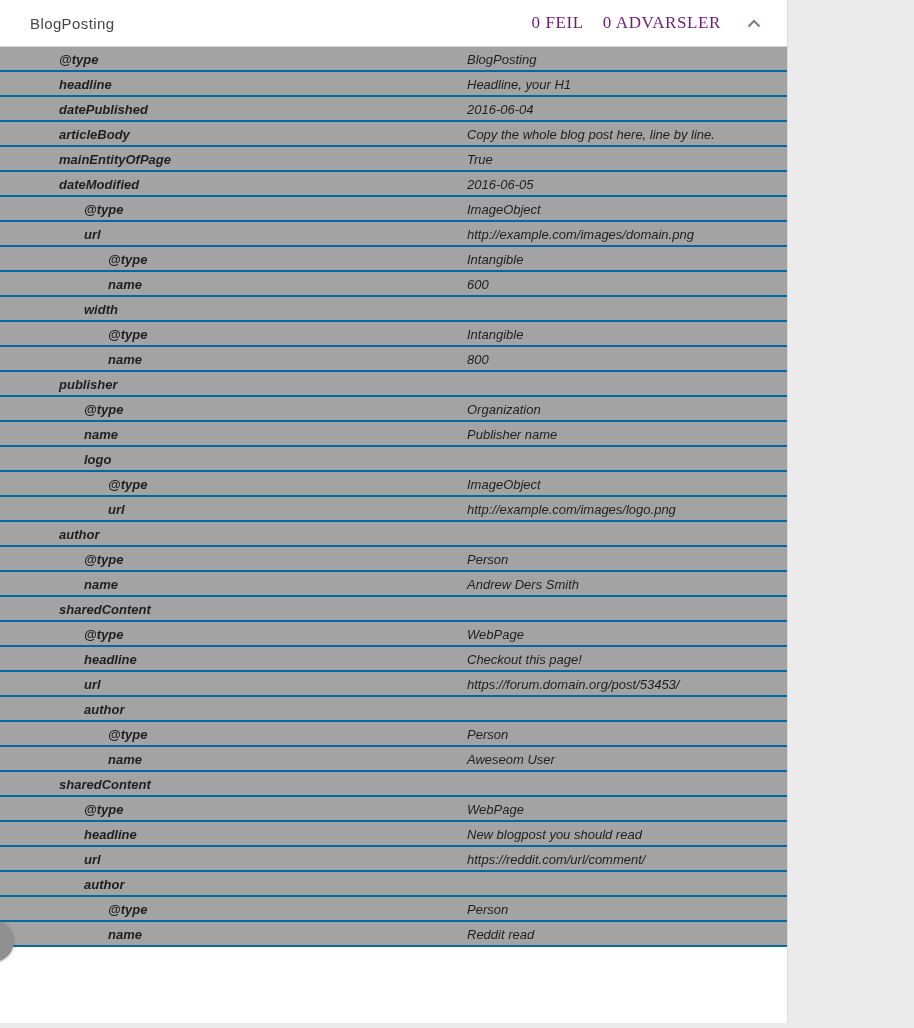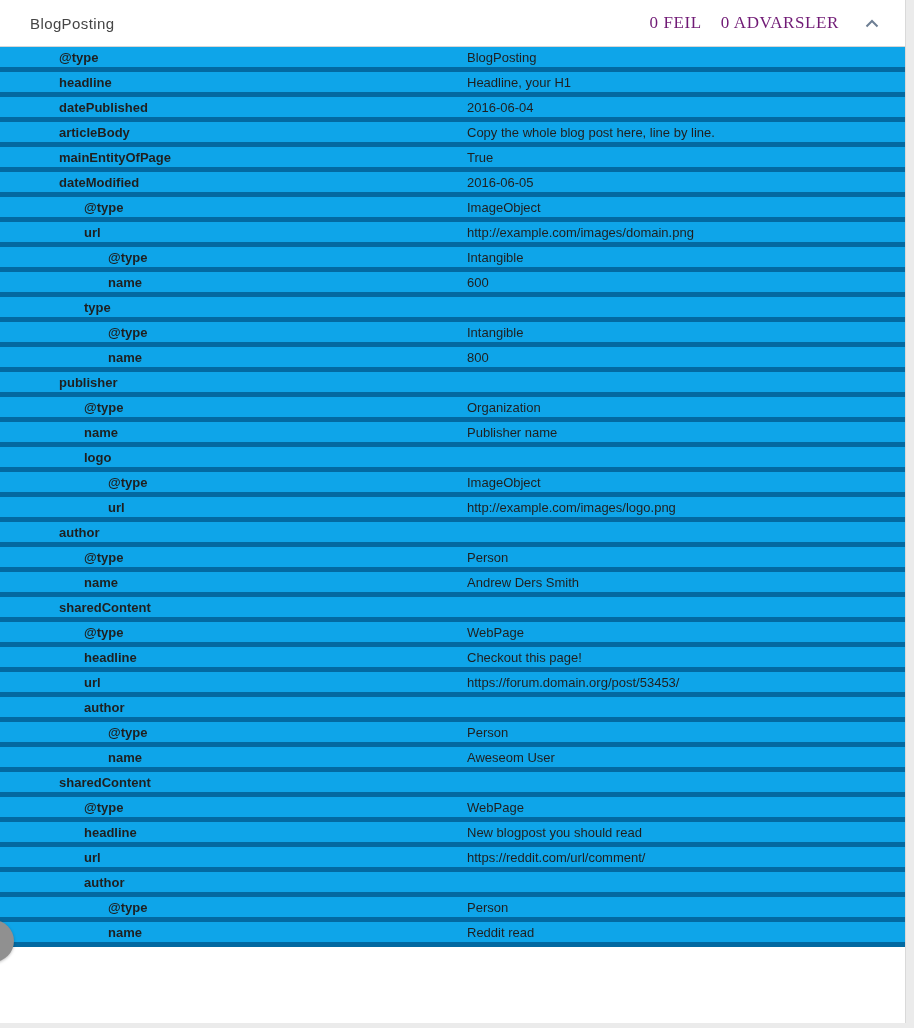--- a/index.html
+++ b/index.html
@@ -8,21 +8,21 @@
     width: 914px;
     height: 1028px;
     background: #ebebeb;
     font-family: "Liberation Sans", sans-serif;
     overflow: hidden;
   }
   .card {
     position: absolute;
     left: 0;
     top: 0;
-    width: 906px;
+    width: 788px;
     height: 1023px;
     background: #ffffff;
     border-right: 1px solid #d9d9d9;
     box-sizing: border-box;
   }
   
   .card-header {
     height: 47px;
     border-bottom: 1px solid #d6d6d6;
     display: flex;
@@ -61,22 +61,23 @@
     cursor: pointer;
     display: flex;
     align-items: center;
   }
   
   .prop-table { width: 100%; }
   .row {
     position: relative;
     height: 25px;
     box-sizing: border-box;
-    border-bottom: 5px solid #0369a1;
-    background: #0ea5e9;
+    border-bottom: 2px solid #0369a1;
+    background: #a3a3a3;
+    font-style: italic;
   }
   .row .key {
     position: absolute;
     top: 50%;
     transform: translateY(-50%);
     font-size: 13px;
     font-weight: 700;
     color: #1f1f1f;
     white-space: nowrap;
   }
@@ -162,21 +163,21 @@
   </div>
       <div class="row lvl-3">
     <span class="key">@type</span>
     <span class="val">Intangible</span>
   </div>
       <div class="row lvl-3">
     <span class="key">name</span>
     <span class="val">600</span>
   </div>
       <div class="row lvl-2">
-    <span class="key">type</span>
+    <span class="key">width</span>
     <span class="val"></span>
   </div>
       <div class="row lvl-3">
     <span class="key">@type</span>
     <span class="val">Intangible</span>
   </div>
       <div class="row lvl-3">
     <span class="key">name</span>
     <span class="val">800</span>
   </div>

